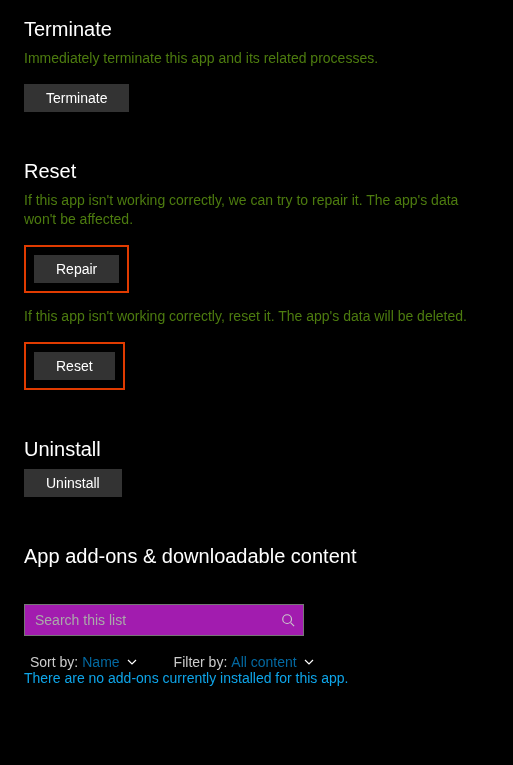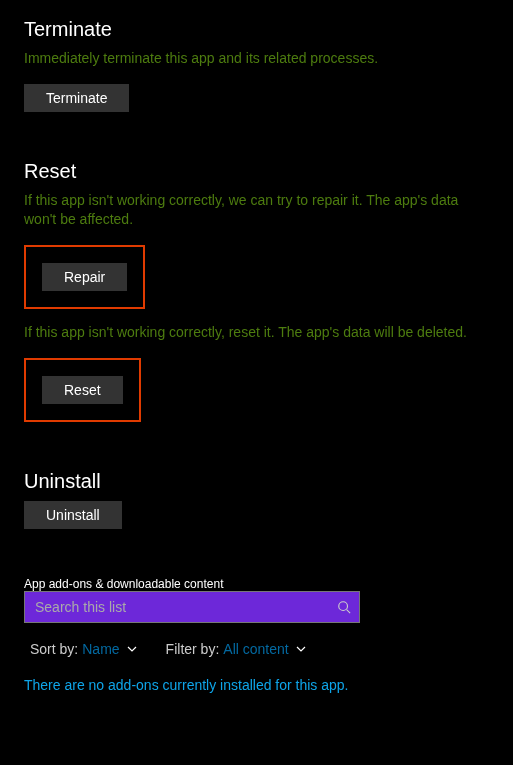--- a/index.html
+++ b/index.html
@@ -32,36 +32,36 @@
     border: none;
     color: #fff;
     font-size: 14px;
     padding: 6px 22px;
     cursor: pointer;
     font-family: inherit;
   }
   .highlighted {
     display: inline-block;
     border: 2px solid #e03b00;
-    padding: 16px;
+    padding: 8px;
     margin-bottom: 14px;
   }
   .highlighted button.action { margin: 0; }
   .addons-heading {
     font-weight: 400;
-    font-size: 12px;
-    margin-bottom: 0;
+    font-size: 20px;
+    margin-bottom: 36px;
   }
   .searchbox {
     display: flex;
     align-items: center;
     border: 1px solid #777;
-    width: 336px;
+    width: 280px;
     height: 32px;
-    background: #6d28d9;
+    background: #a21caf;
     margin-bottom: 18px;
   }
   .searchbox input {
     flex: 1;
     background: transparent;
     border: none;
     outline: none;
     color: #fff;
     font-size: 14px;
     padding: 0 10px;
@@ -72,22 +72,21 @@
     width: 30px;
     height: 100%;
     display: flex;
     align-items: center;
     justify-content: center;
     cursor: pointer;
   }
   .filters {
     display: flex;
     align-items: center;
-    gap: 28px;
-    margin-bottom: 20px;
+    gap: 36px;
     padding-left: 6px;
   }
   .filter {
     display: flex;
     align-items: center;
     gap: 4px;
     cursor: pointer;
     font-size: 14px;
   }
   .filter-label { color: #ccc; }

